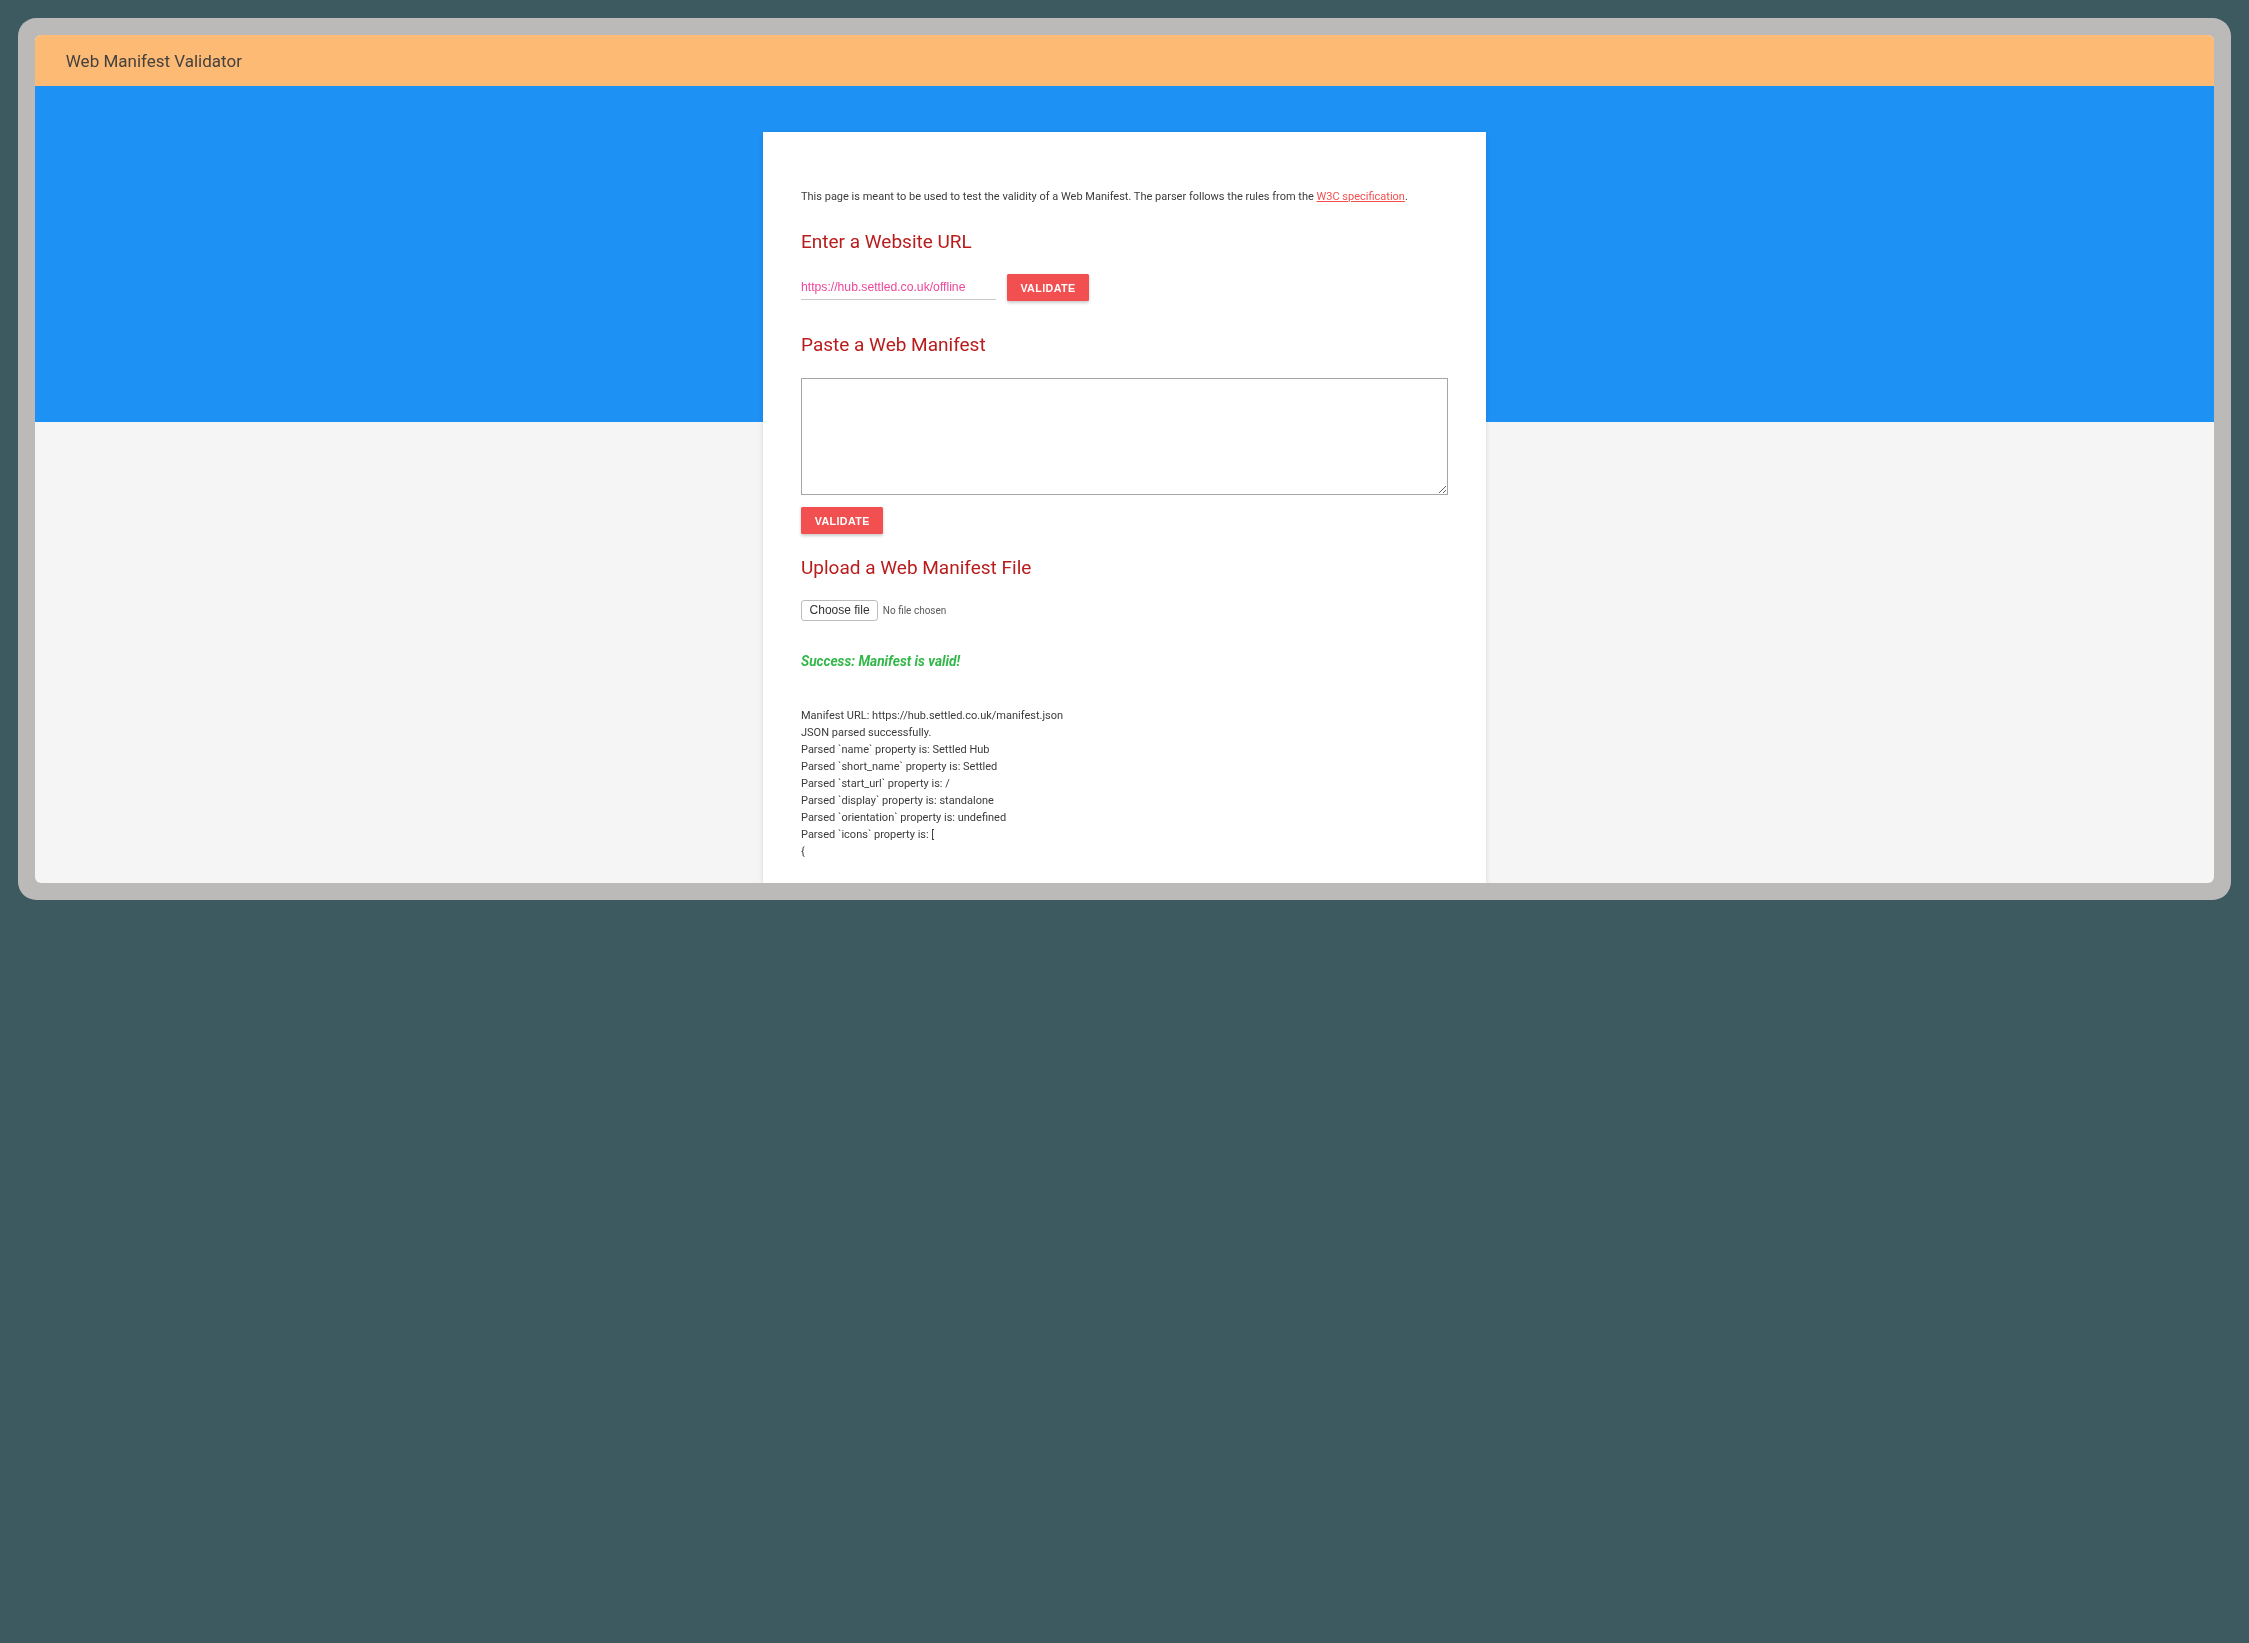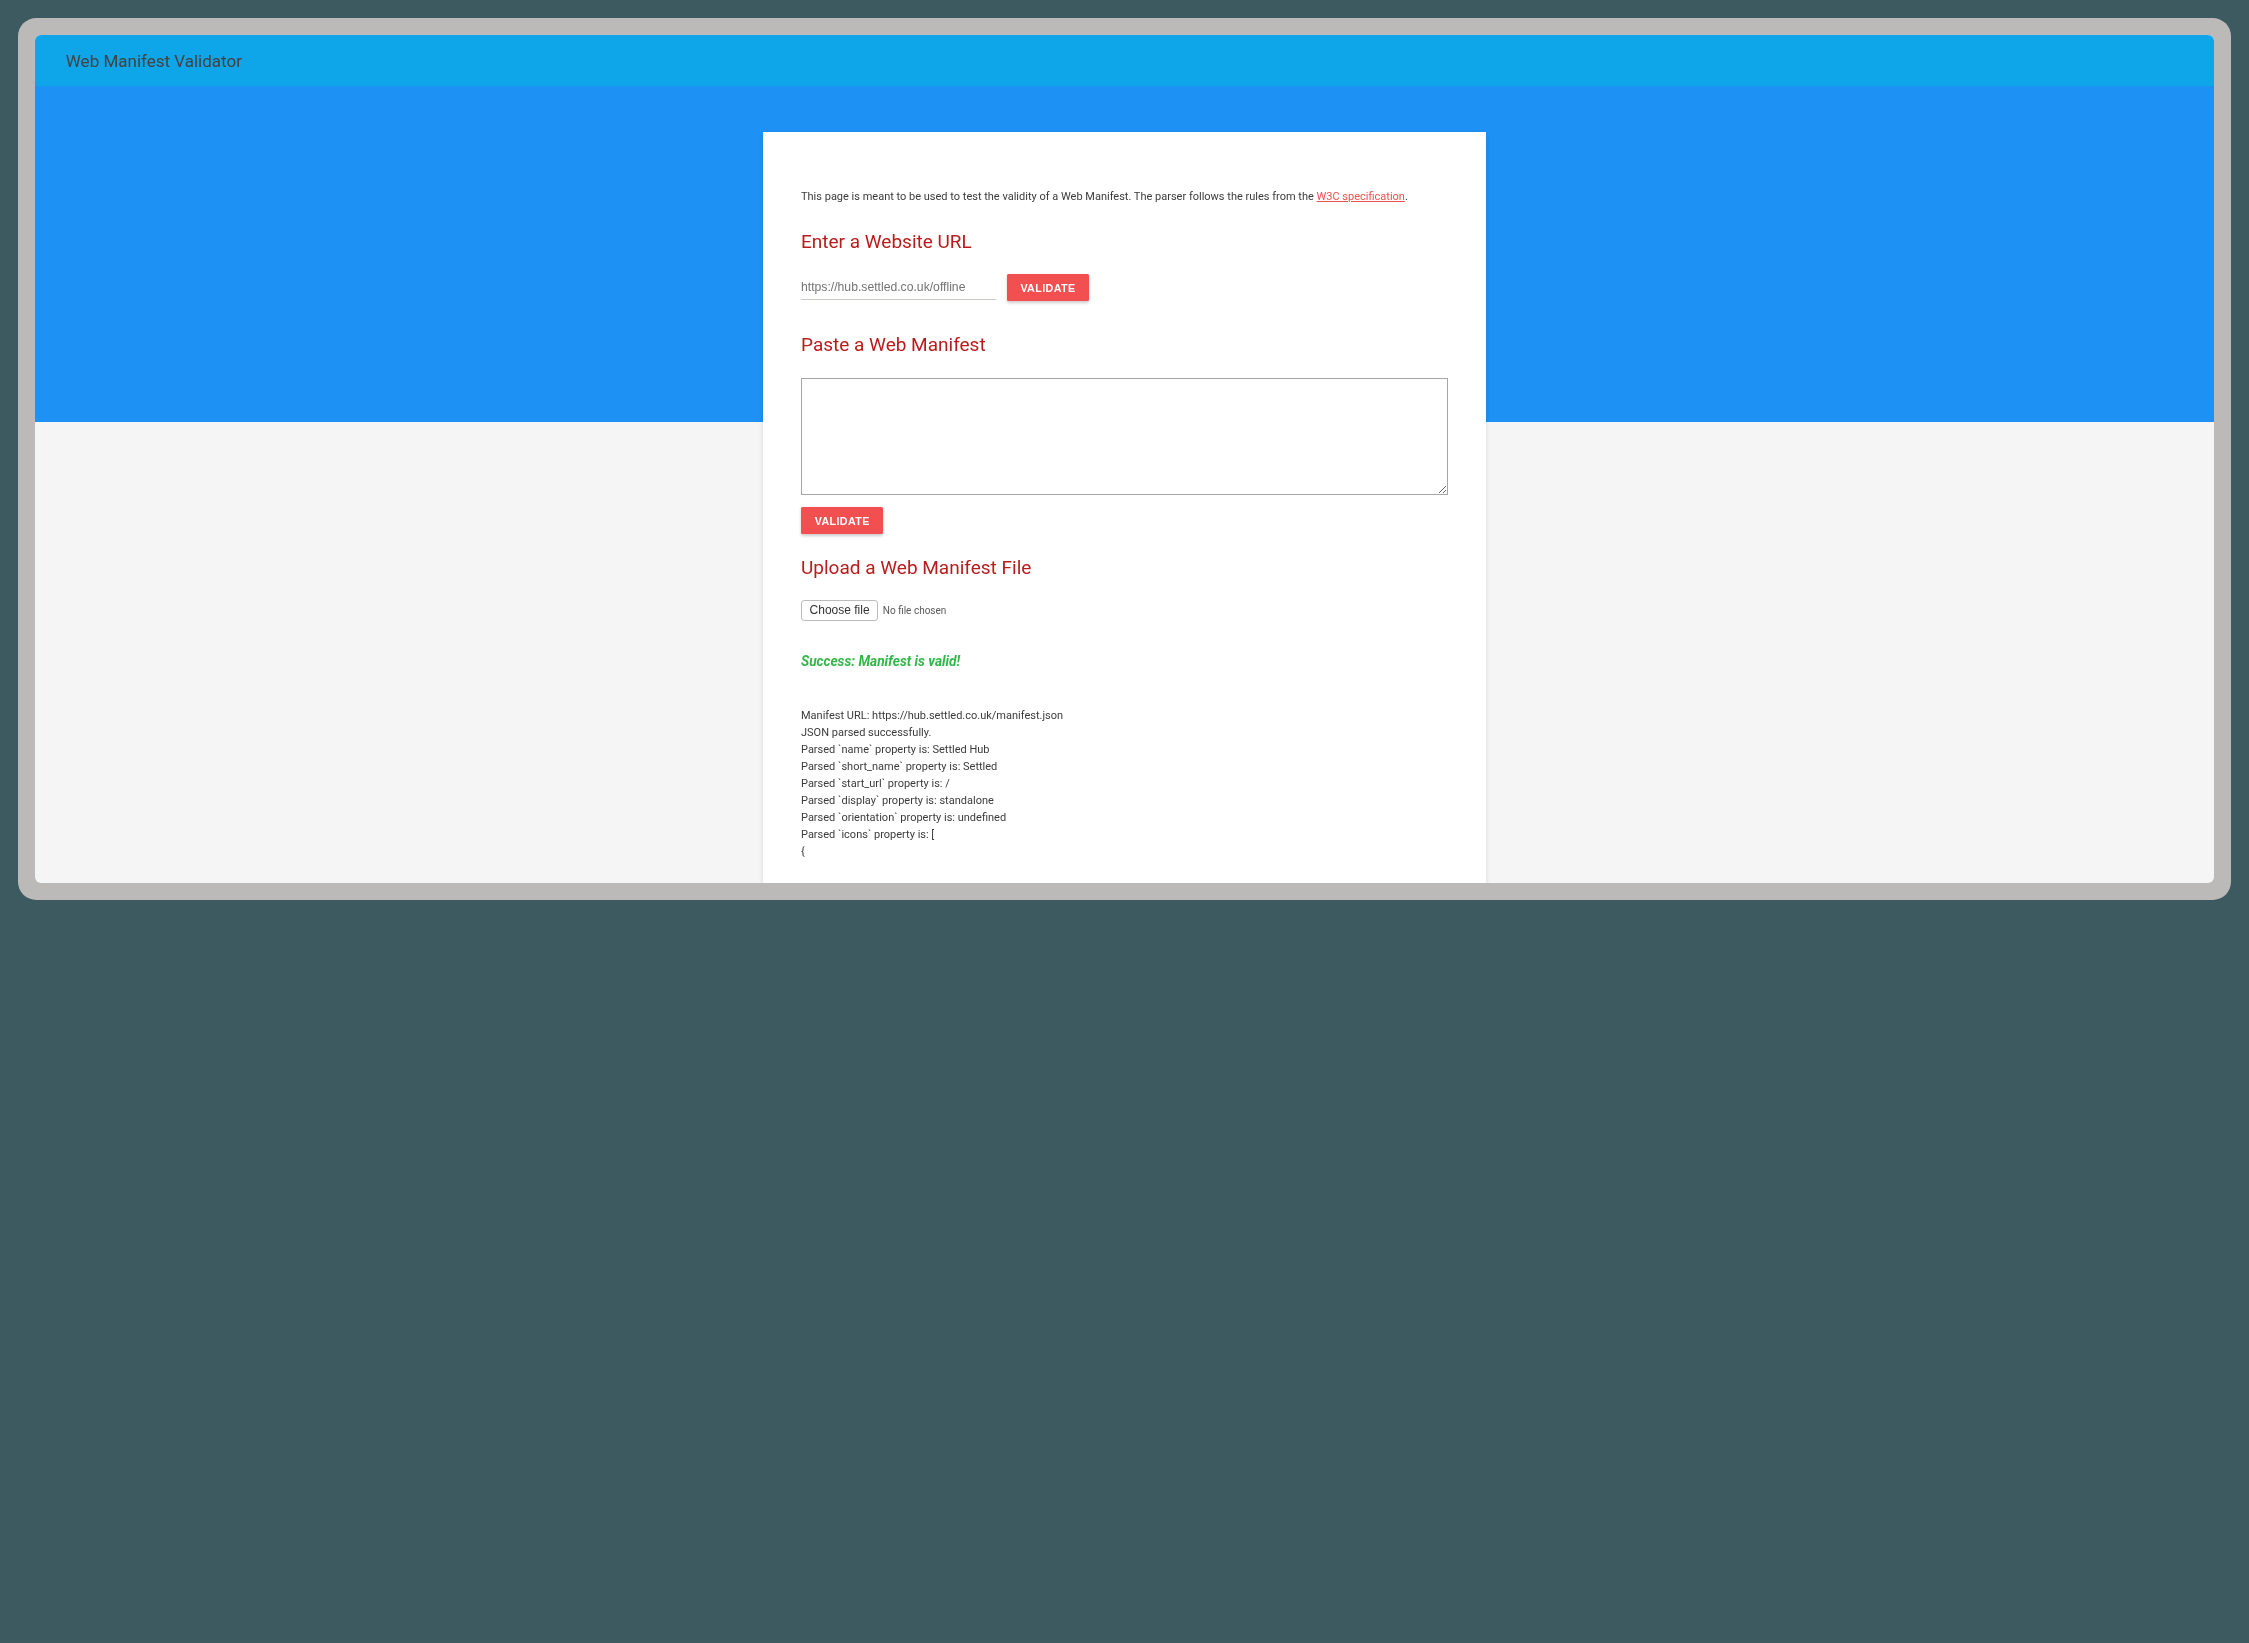--- a/index.html
+++ b/index.html
@@ -18,21 +18,21 @@
       padding: 17px;
       min-height: 687px;
     }
     .inner-window {
       background: #f5f5f5;
       border-radius: 6.1px;
       overflow: hidden;
       min-height: 656px;
     }
     .header-bar {
-      background: #0ea5e9;
+      background: #fdba74;
       padding: 15.3px 30.5px;
       border-bottom: none;
     }
     .header-title {
       font-size: 17px;
       color: #44413f;
       font-weight: 400;
     }
     .blue-banner {
       background: #1e91f5;
@@ -70,21 +70,21 @@
       display: flex;
       align-items: center;
       gap: 10.7px;
       margin-bottom: 32px;
     }
     .url-input {
       width: 195px;
       border: none;
       border-bottom: 0.8px solid #ccc8c4;
       font-size: 12.2px;
-      color: #737373;
+      color: #ec4899;
       padding: 4.6px 0;
       outline: none;
       background: transparent;
     }
     .validate-btn {
       background: #f24f50;
       color: #ffffff;
       border: none;
       padding: 7.6px 13.7px;
       font-size: 10.7px;

